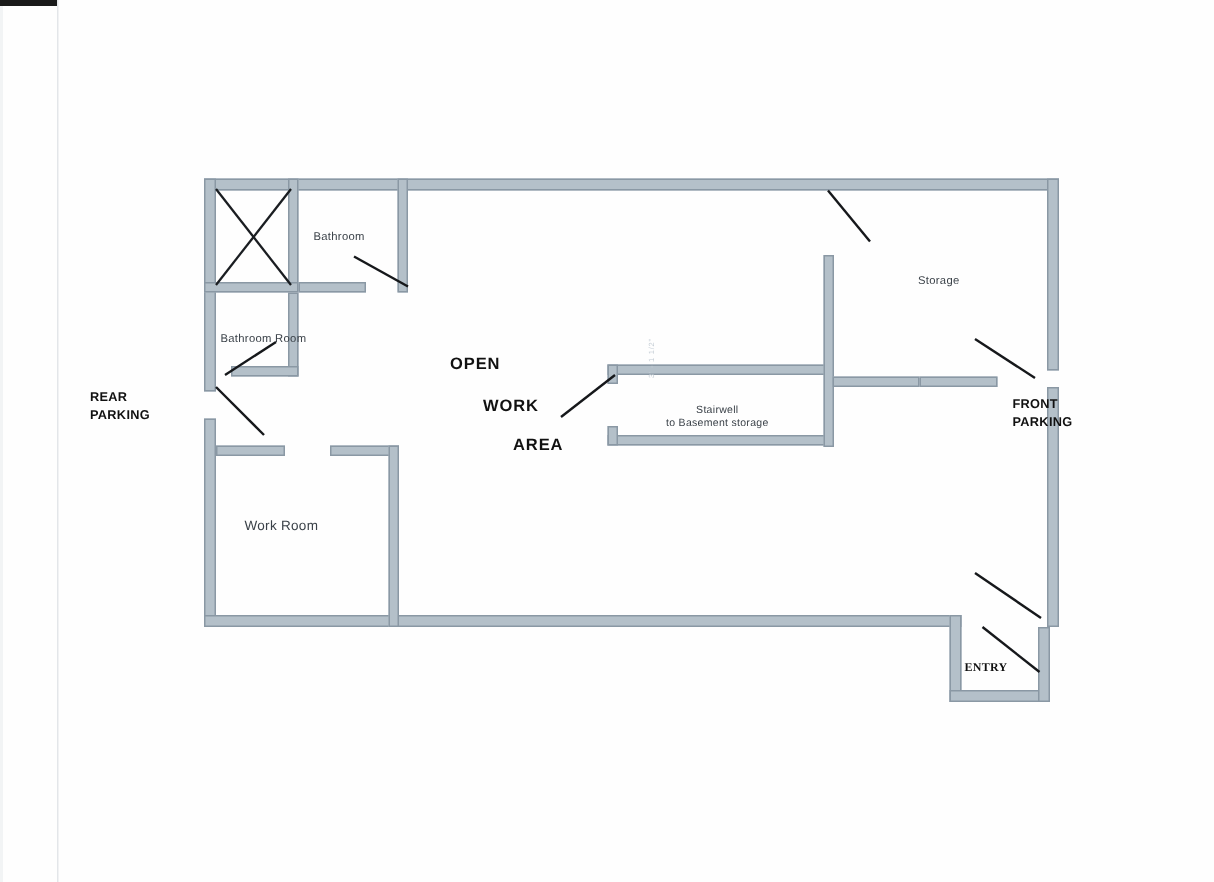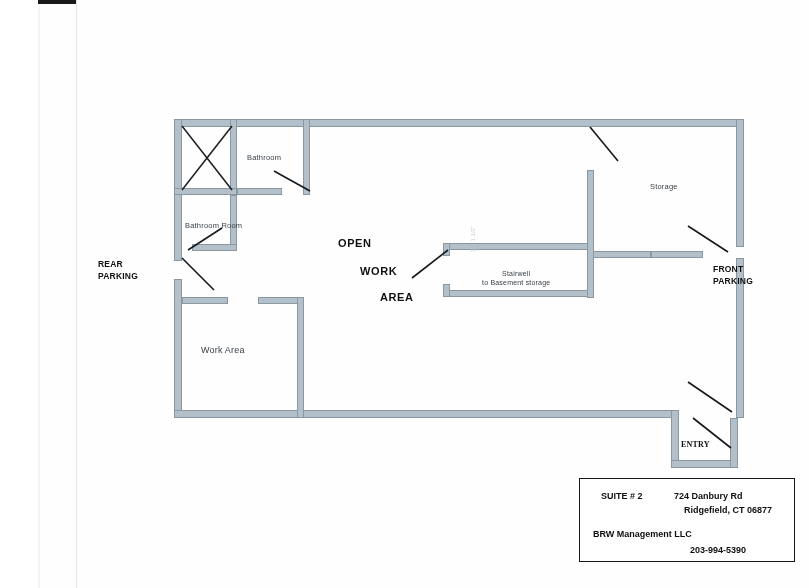--- a/index.html
+++ b/index.html
@@ -3,21 +3,21 @@
 <meta charset="utf-8">
 <title>Floor Plan</title>
 <style>
   html,body{margin:0;padding:0;}
   body{
     width:809px;height:588px;
     background:#ffffff;
     font-family:"Liberation Sans", sans-serif;
     position:relative;overflow:hidden;
   }
-  #sheet{position:absolute;inset:0;background:#fefefe;margin-left:38px;}
+  #sheet{position:absolute;inset:0;background:#fefefe;}
 
   
   .scan-edge-top{position:absolute;left:0;top:0;width:38px;height:4px;background:#1a1a1a;}
   .scan-line-v{position:absolute;left:38px;top:0;width:1px;height:588px;background:#e3e6e9;}
   .scan-edge-left{position:absolute;left:0;top:4px;width:2px;height:584px;background:#f2f4f5;}
 
   .plan{position:absolute;left:0;top:0;width:809px;height:588px;}
 
   
   .w{
@@ -124,21 +124,21 @@
 
     <svg class="door" style="left:142px;top:258px;" width="40" height="36" viewBox="0 0 40 36">
       <line x1="2" y1="0" x2="34" y2="32"></line>
     </svg>
 
     <div class="w" style="left:144px;top:297px;width:46px;height:7px;"></div>
 
     <div class="w" style="left:220px;top:297px;width:46px;height:7px;"></div>
 
     <div class="w" style="left:259px;top:297px;width:7px;height:121px;"></div>
-    <div class="lbl room" style="left:163px;top:345px;font-size:9px;">Work  Area</div>
+    <div class="lbl room" style="left:163px;top:345px;font-size:9px;">Work  Room</div>
 
     <div class="lbl big" style="left:300px;top:237px;">OPEN</div>
     <div class="lbl big" style="left:322px;top:265px;">WORK</div>
     <div class="lbl big" style="left:342px;top:291px;">AREA</div>
 
     <div class="w" style="left:405px;top:243px;width:150px;height:7px;"></div>
 
     <div class="w" style="left:405px;top:243px;width:7px;height:13px;"></div>
 
     <div class="w" style="left:405px;top:290px;width:150px;height:7px;"></div>
@@ -181,21 +181,14 @@
       <span>REAR</span><br>
       <span>PARKING</span>
     </div>
     <div class="lbl ext" style="left:675px;top:263px;width:70px;">
       <span>FRONT</span><br>
       <span>PARKING</span>
     </div>
 
   </div>
 
-  <div class="titleblock">
-    <div class="tb-row tb-suite">SUITE # 2</div>
-    <div class="tb-row tb-addr1">724 Danbury Rd</div>
-    <div class="tb-row tb-addr2">Ridgefield, CT  06877</div>
-    <div class="tb-row tb-company">BRW Management LLC</div>
-    <div class="tb-row tb-phone">203-994-5390</div>
-  </div>
 
 </div>
 
 </body></html>

